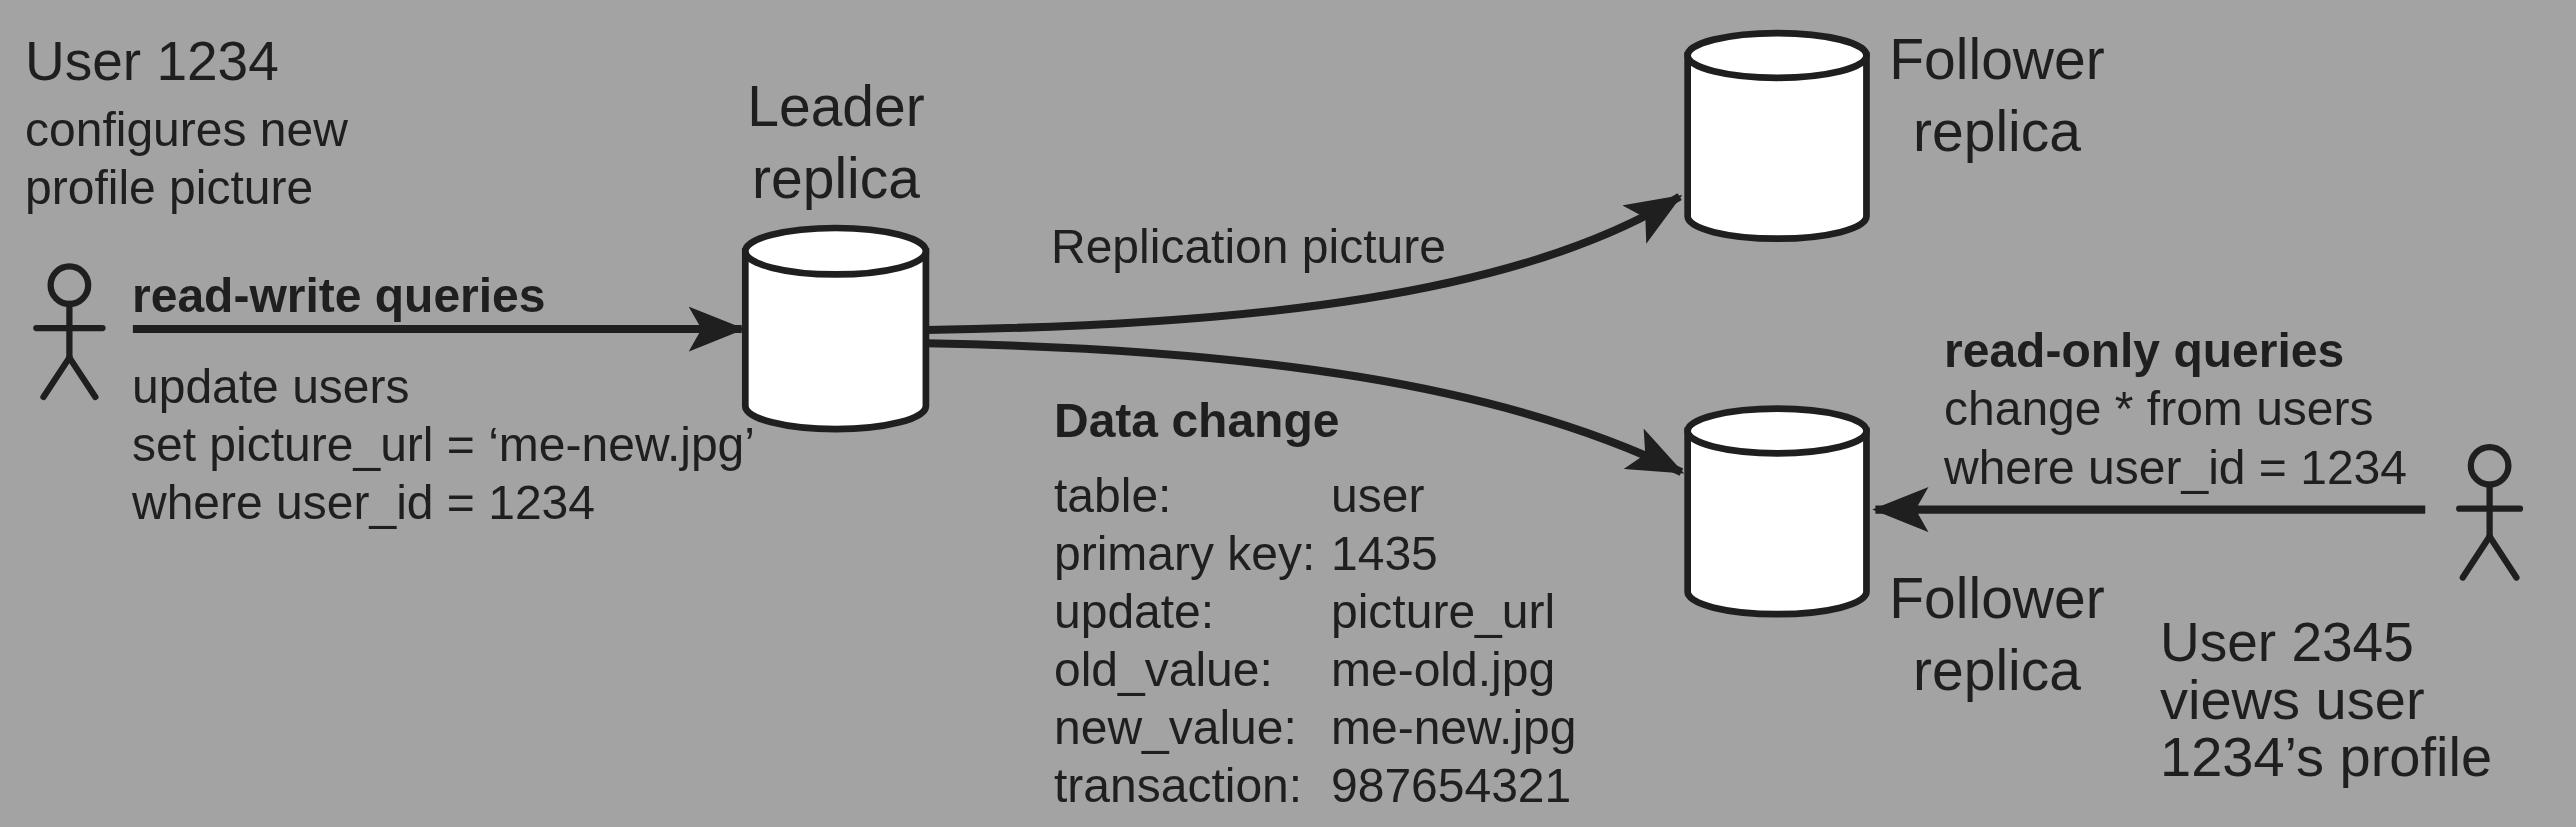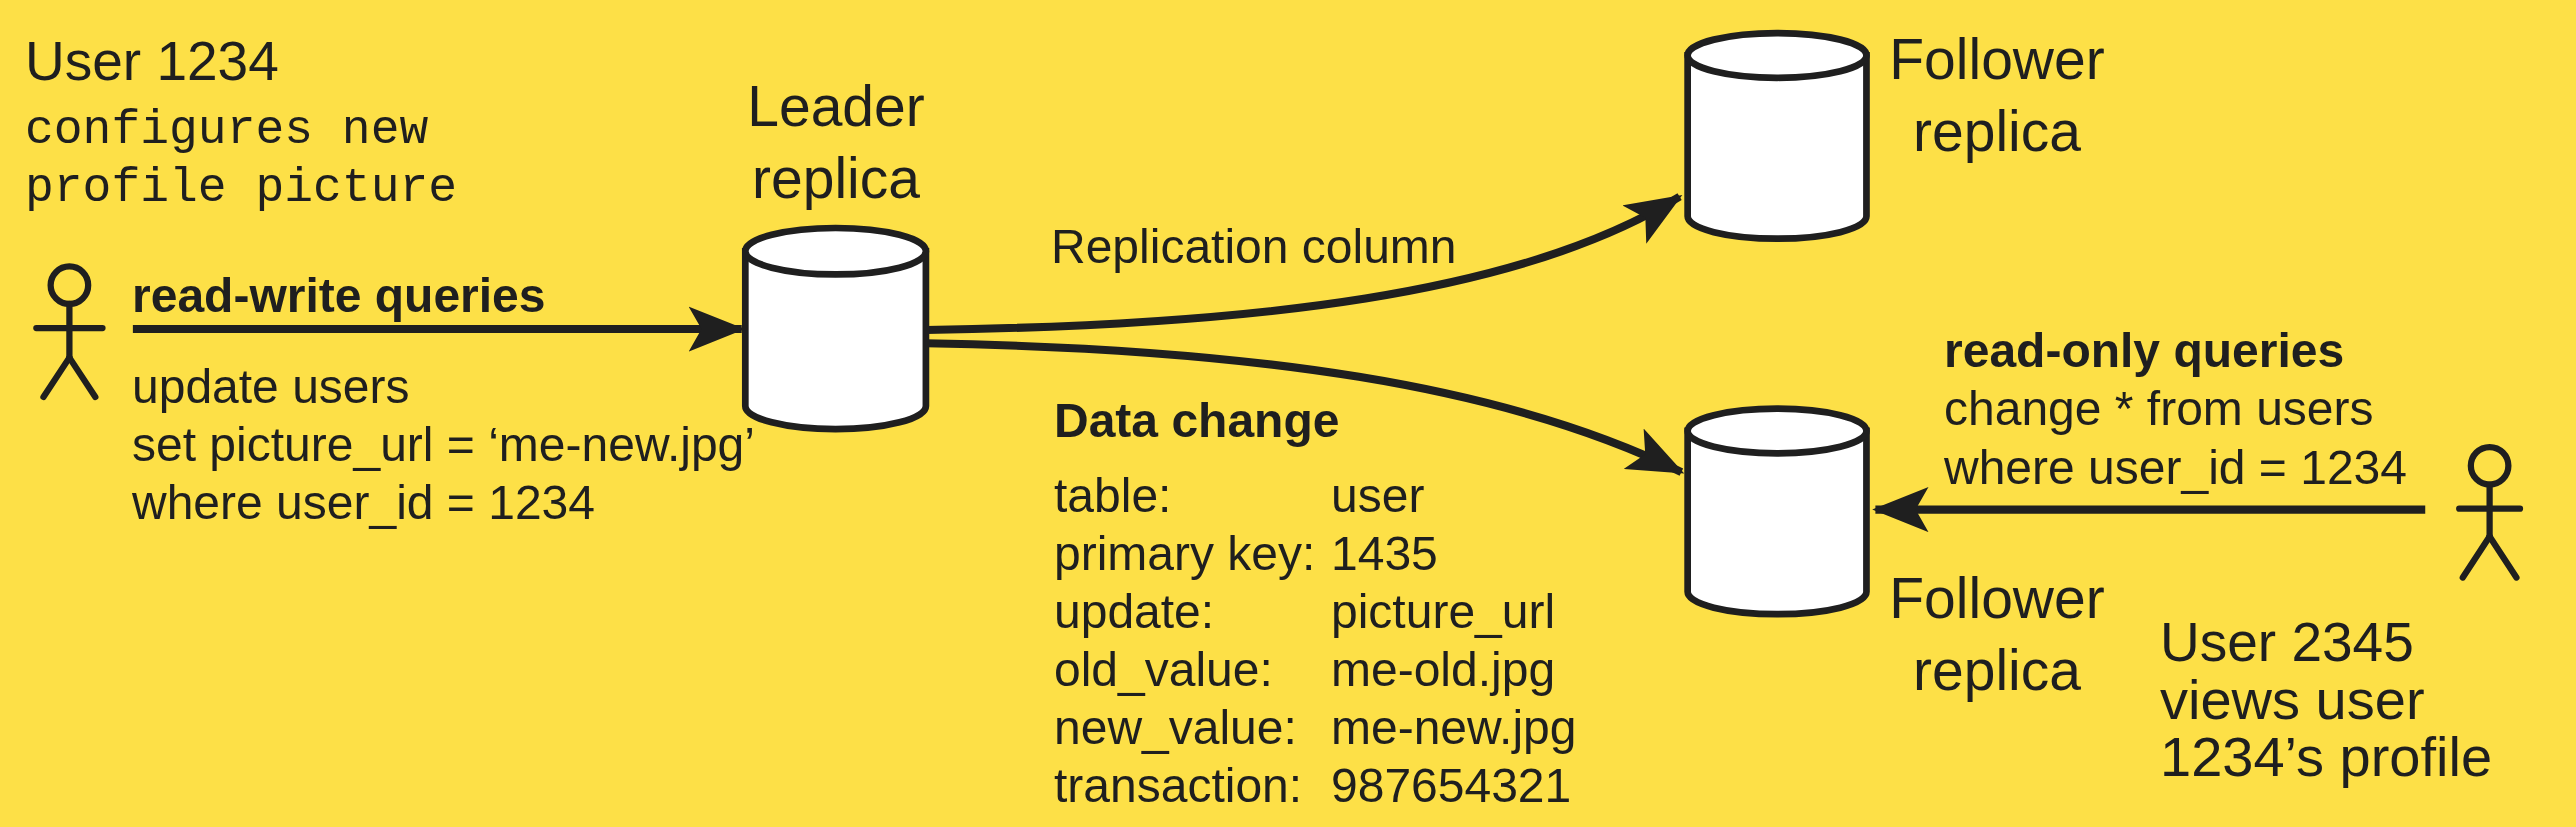--- a/index.html
+++ b/index.html
@@ -1,33 +1,33 @@
 <!DOCTYPE html>
 <html style="font-size:14.3px"><head>
 <meta charset="utf-8">
 <style>
   html, body { margin: 0; padding: 0; background: #ffffff; }
   #stage {
     position: relative;
     width: 2576px;
     height: 827px;
-    background: #fde047;
+    background: #a3a3a3;
     font-family: "Liberation Sans", sans-serif;
     color: #1f1f1f;
     overflow: hidden;
   }
   #diagram-svg { position: absolute; left: 0; top: 0; }
   .txt { position: absolute; white-space: nowrap; }
   .big   { font-size: 55px; line-height: 58px; }
   .body  { font-size: 48px; line-height: 58px; }
   .boldlbl { font-size: 48px; line-height: 58px; font-weight: 700; }
   .nodelbl { font-size: 57px; line-height: 72px; text-align: center; width: 358px; }
 
   .t-left-user-title   { left: 25px;  top: 32px;  }
-  .t-left-user-sub     { left: 25px;  top: 101px; font-family: Liberation Mono, monospace; }
+  .t-left-user-sub     { left: 25px;  top: 101px; }
   .t-rw-label          { left: 132px; top: 267px; }
   .t-rw-queries        { left: 132px; top: 358px; }
   .t-leader-label      { left: 657px; top: 70px;  }
   .t-replication-label { left: 1051px; top: 218px; }
   .t-datachange-title  { left: 1054px; top: 392px; }
   .t-datachange-rows   { left: 1054px; top: 467px; }
   .dc-key { display: inline-block; width: 277px; }
   .t-follower-top-label    { left: 1818px; top: 23px;  }
   .t-follower-bottom-label { left: 1818px; top: 562px; }
   .t-ro-label          { left: 1944px; top: 322px; }
@@ -97,21 +97,21 @@
     <div>update users</div>
     <div>set picture_url = ‘me-new.jpg’</div>
     <div>where user_id = 1234</div>
   </div>
 
   <div class="txt nodelbl t-leader-label">
     <div>Leader</div>
     <div>replica</div>
   </div>
 
-  <div class="txt body t-replication-label">Replication column</div>
+  <div class="txt body t-replication-label">Replication picture</div>
 
   <div class="txt boldlbl t-datachange-title">Data change</div>
   <div class="txt body t-datachange-rows">
     <div>
       <span class="dc-key">table:</span><span>user</span>
     </div>
     <div>
       <span class="dc-key">primary key:</span><span>1435</span>
     </div>
     <div>

